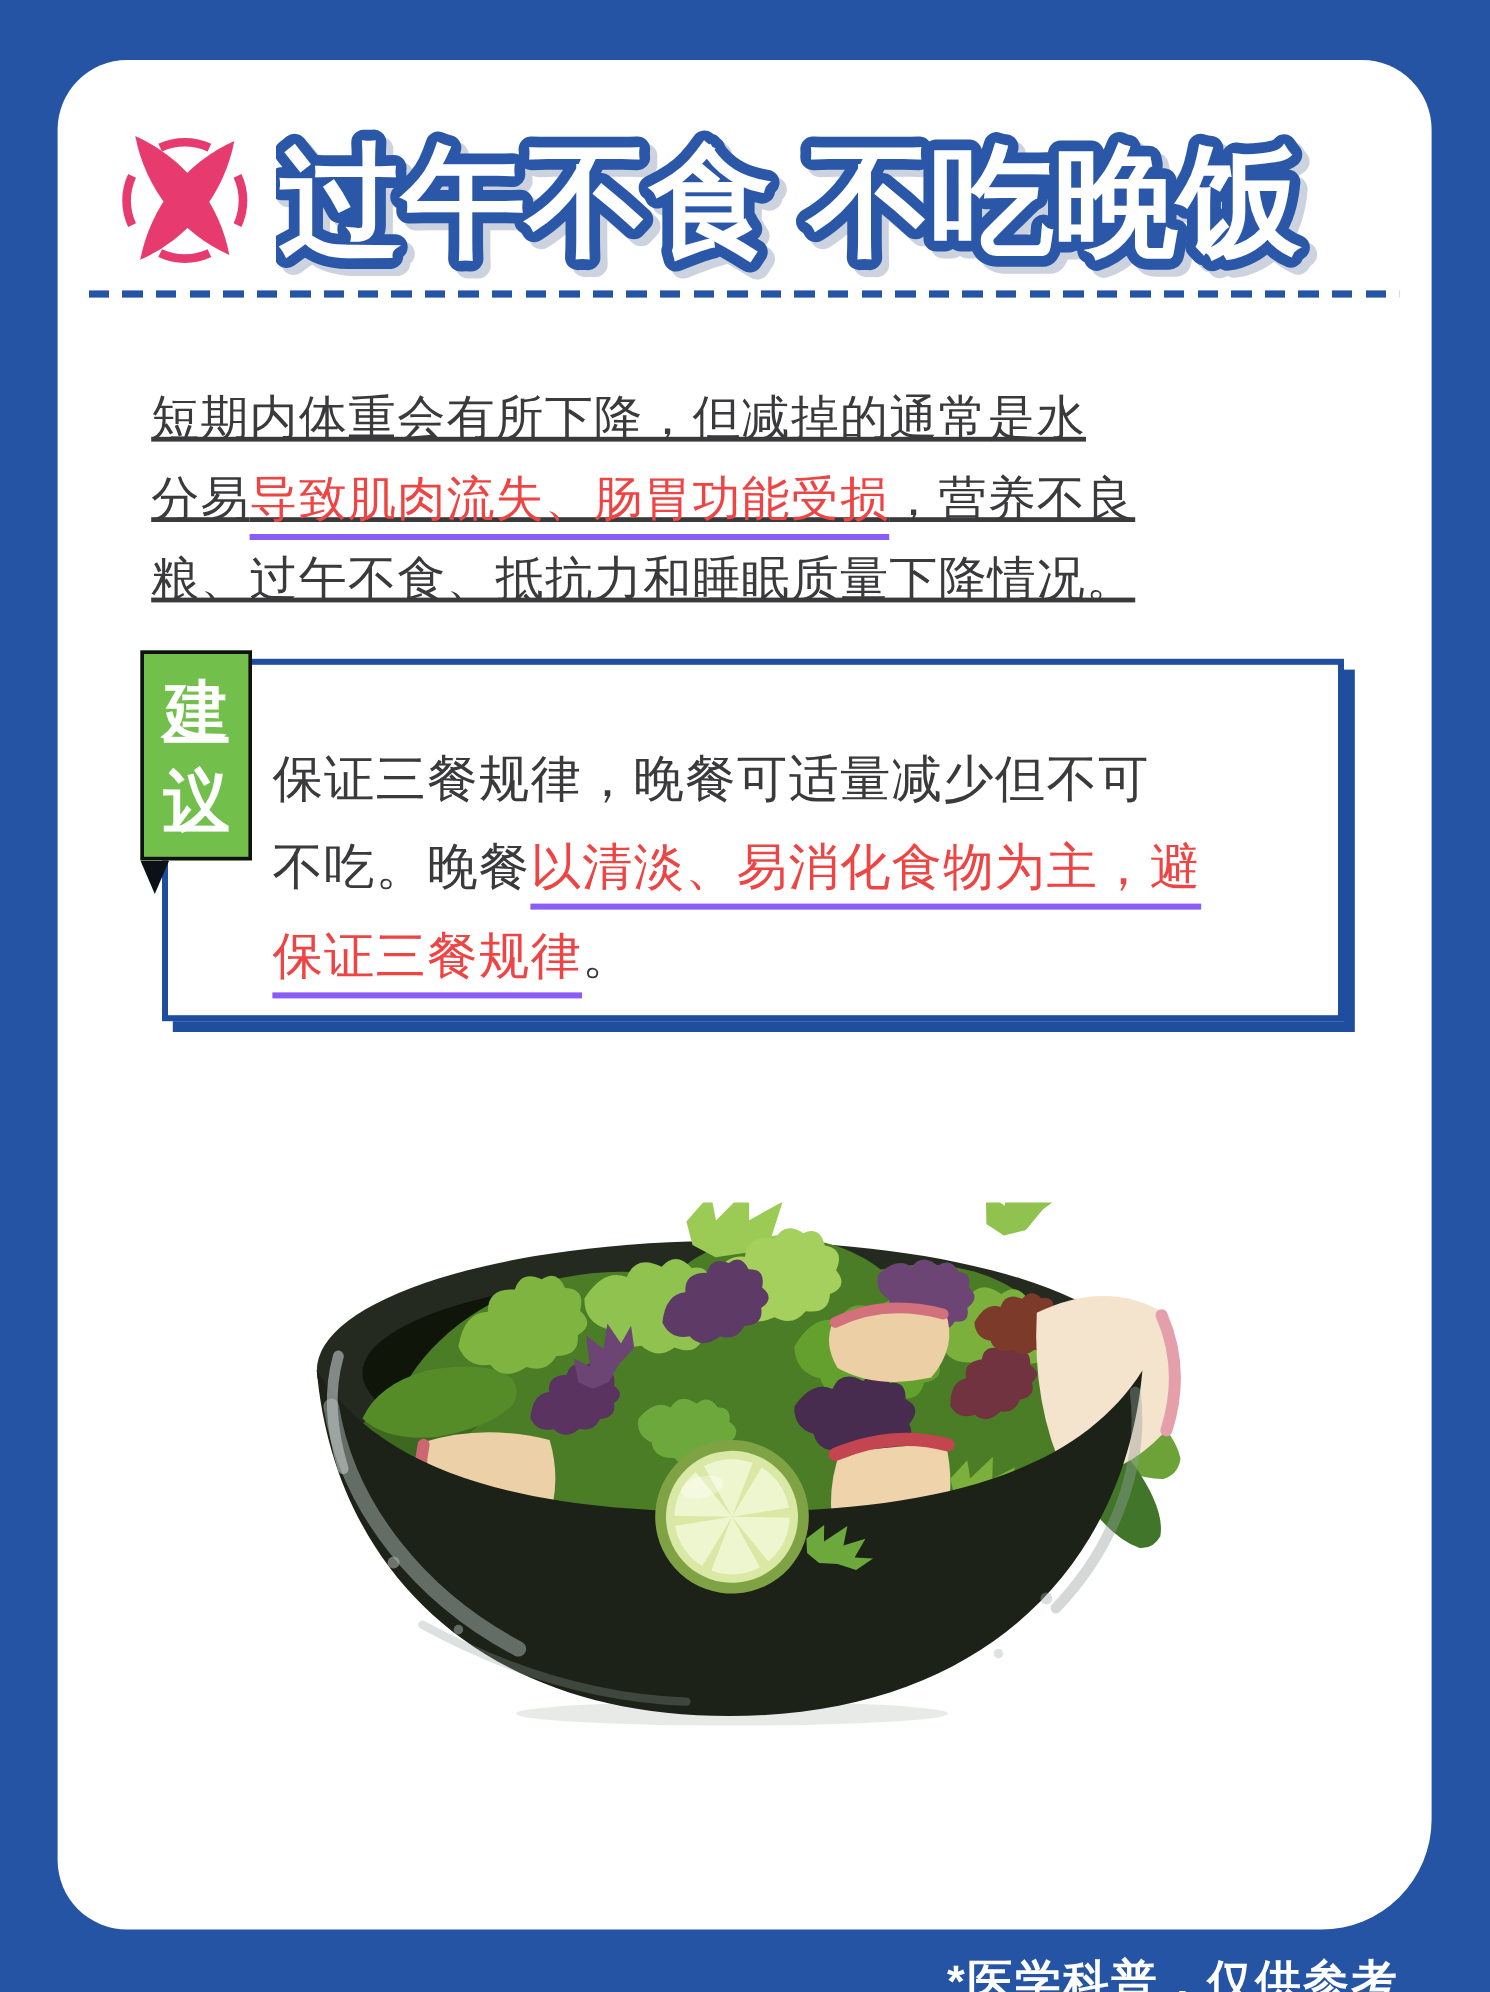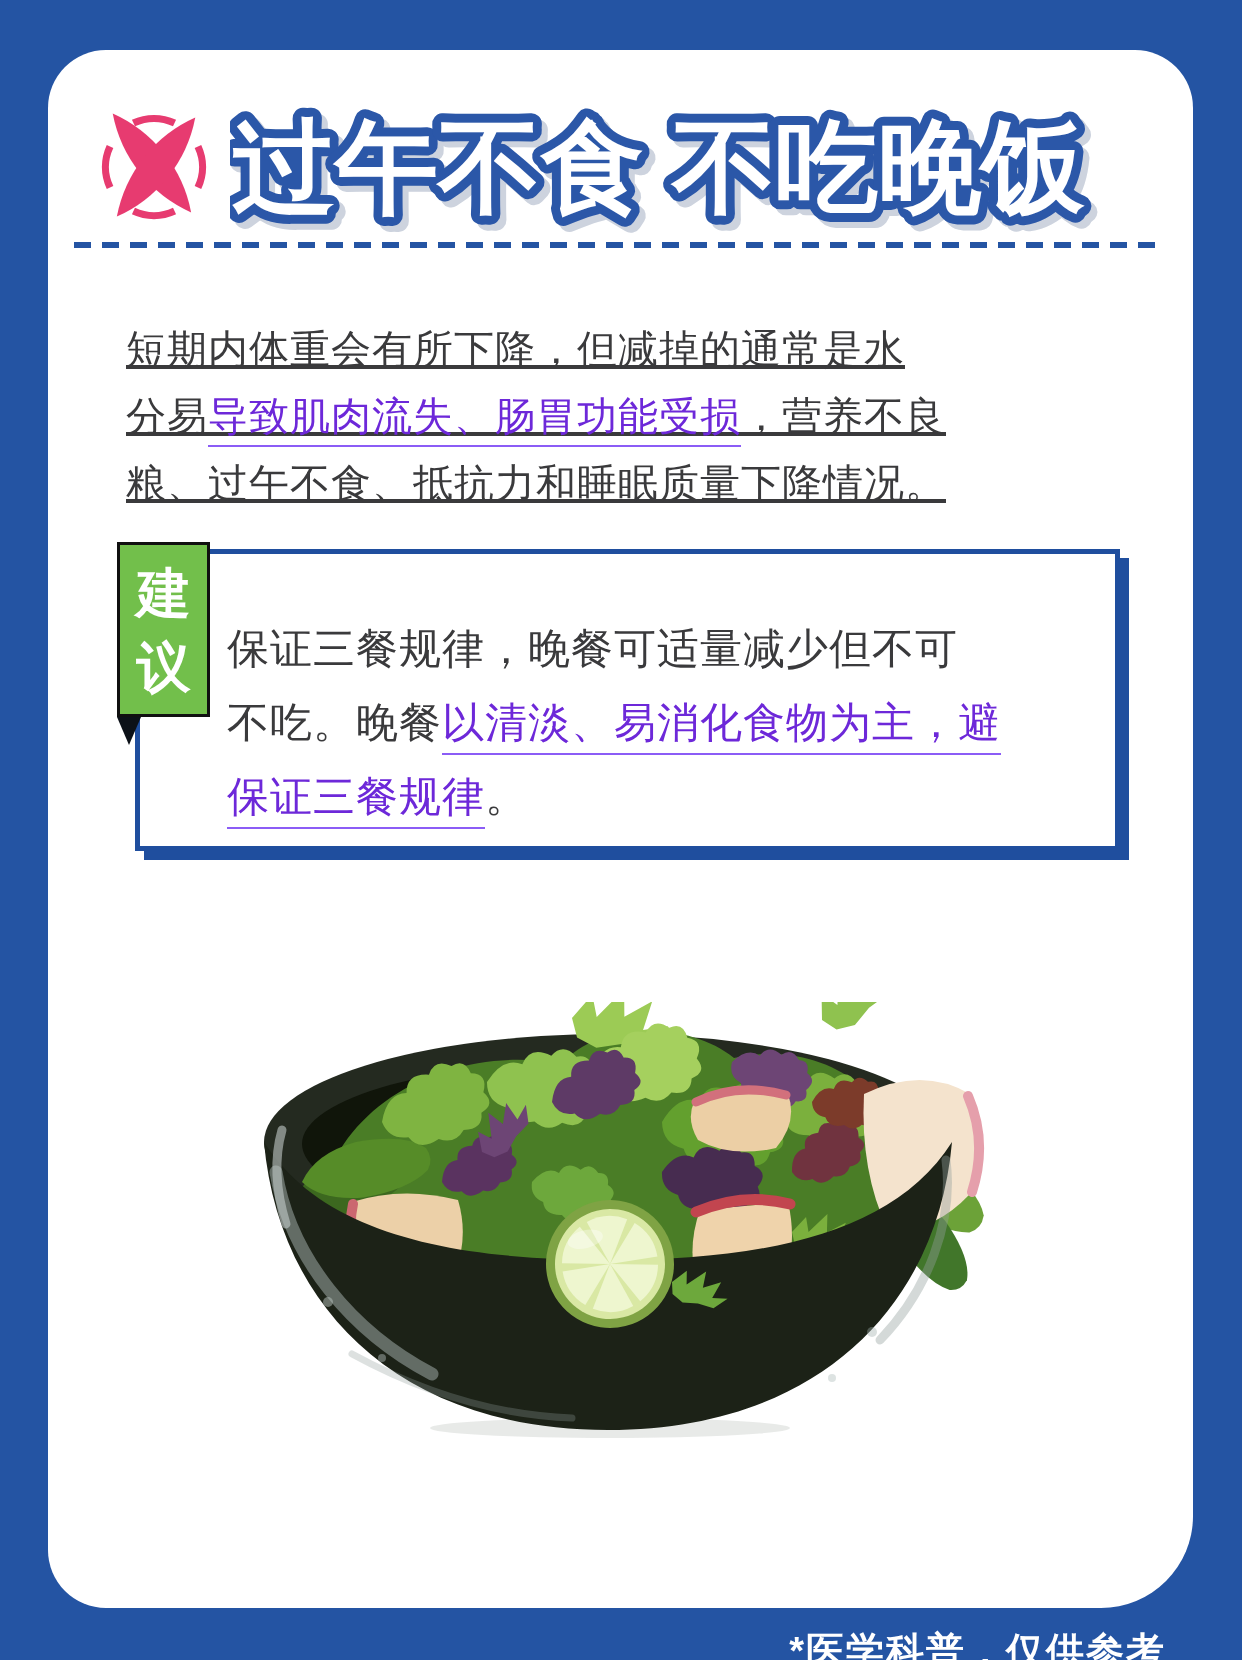--- a/index.html
+++ b/index.html
@@ -42,22 +42,22 @@
     background:repeating-linear-gradient(90deg,#2454A3 0 17px,transparent 17px 28px);
   }
   
   .intro{
     position:absolute;left:78px;top:226px;width:1010px;
     font-size:40px;line-height:67px;color:#3A3A3C;
     letter-spacing:1px;
     text-decoration:underline;
   }
   .hl{
-    color:#6d28d9;
-    border-bottom:2px solid #8b5cf6;
+    color:#ef4444;
+    border-bottom:5px solid #8b5cf6;
     padding-bottom:7px;
   }
   
   .sug-box{
     position:absolute;left:87px;top:499px;width:975px;height:292px;
     background:#ffffff;
     border:5px solid #1F4E9E;
     box-shadow:9px 9px 0 #1F4E9E;
   }
   .sug-text{
@@ -115,21 +115,21 @@
     </div>
 
     <div class="divider"></div>
 
     <p class="intro"><span>短期内体重会有所下降，但减掉的通常是水</span><br><span>分易</span><span class="hl">导致肌肉流失、肠胃功能受损</span><span>，营养不良</span><br><span>粮、过午不食、抵抗力和睡眠质量下降情况。</span></p>
 
     <div class="sug-box">
       <p class="sug-text"><span>保证三餐规律，晚餐可适量减少但不可</span><br><span>不吃。晚餐</span><span class="hl">以清淡、易消化食物为主，避</span><br><span class="hl">保证三餐规律</span><span>。</span></p>
     </div>
     <div class="badge">
-      <span style="width:1em;word-break:break-all;text-align:center;">建议</span>
+      <span style="width:1em;word-break:break-all;text-align:center;text-decoration:underline;">建议</span>
     </div>
     <div class="badge-fold"></div>
 
     <svg class="salad" viewBox="0 0 760 440" role="img" aria-label="黑色石碗中的混合沙拉：绿叶蔬菜、紫叶菜、苹果块和青柠片">
 
       <ellipse cx="378" cy="426" rx="180" ry="10" fill="#d9dcd9" opacity="0.6"></ellipse>
 
       <ellipse cx="376" cy="140" rx="344" ry="108" fill="#242a20"></ellipse>
       <ellipse cx="376" cy="142" rx="306" ry="84" fill="#10150a"></ellipse>
 

